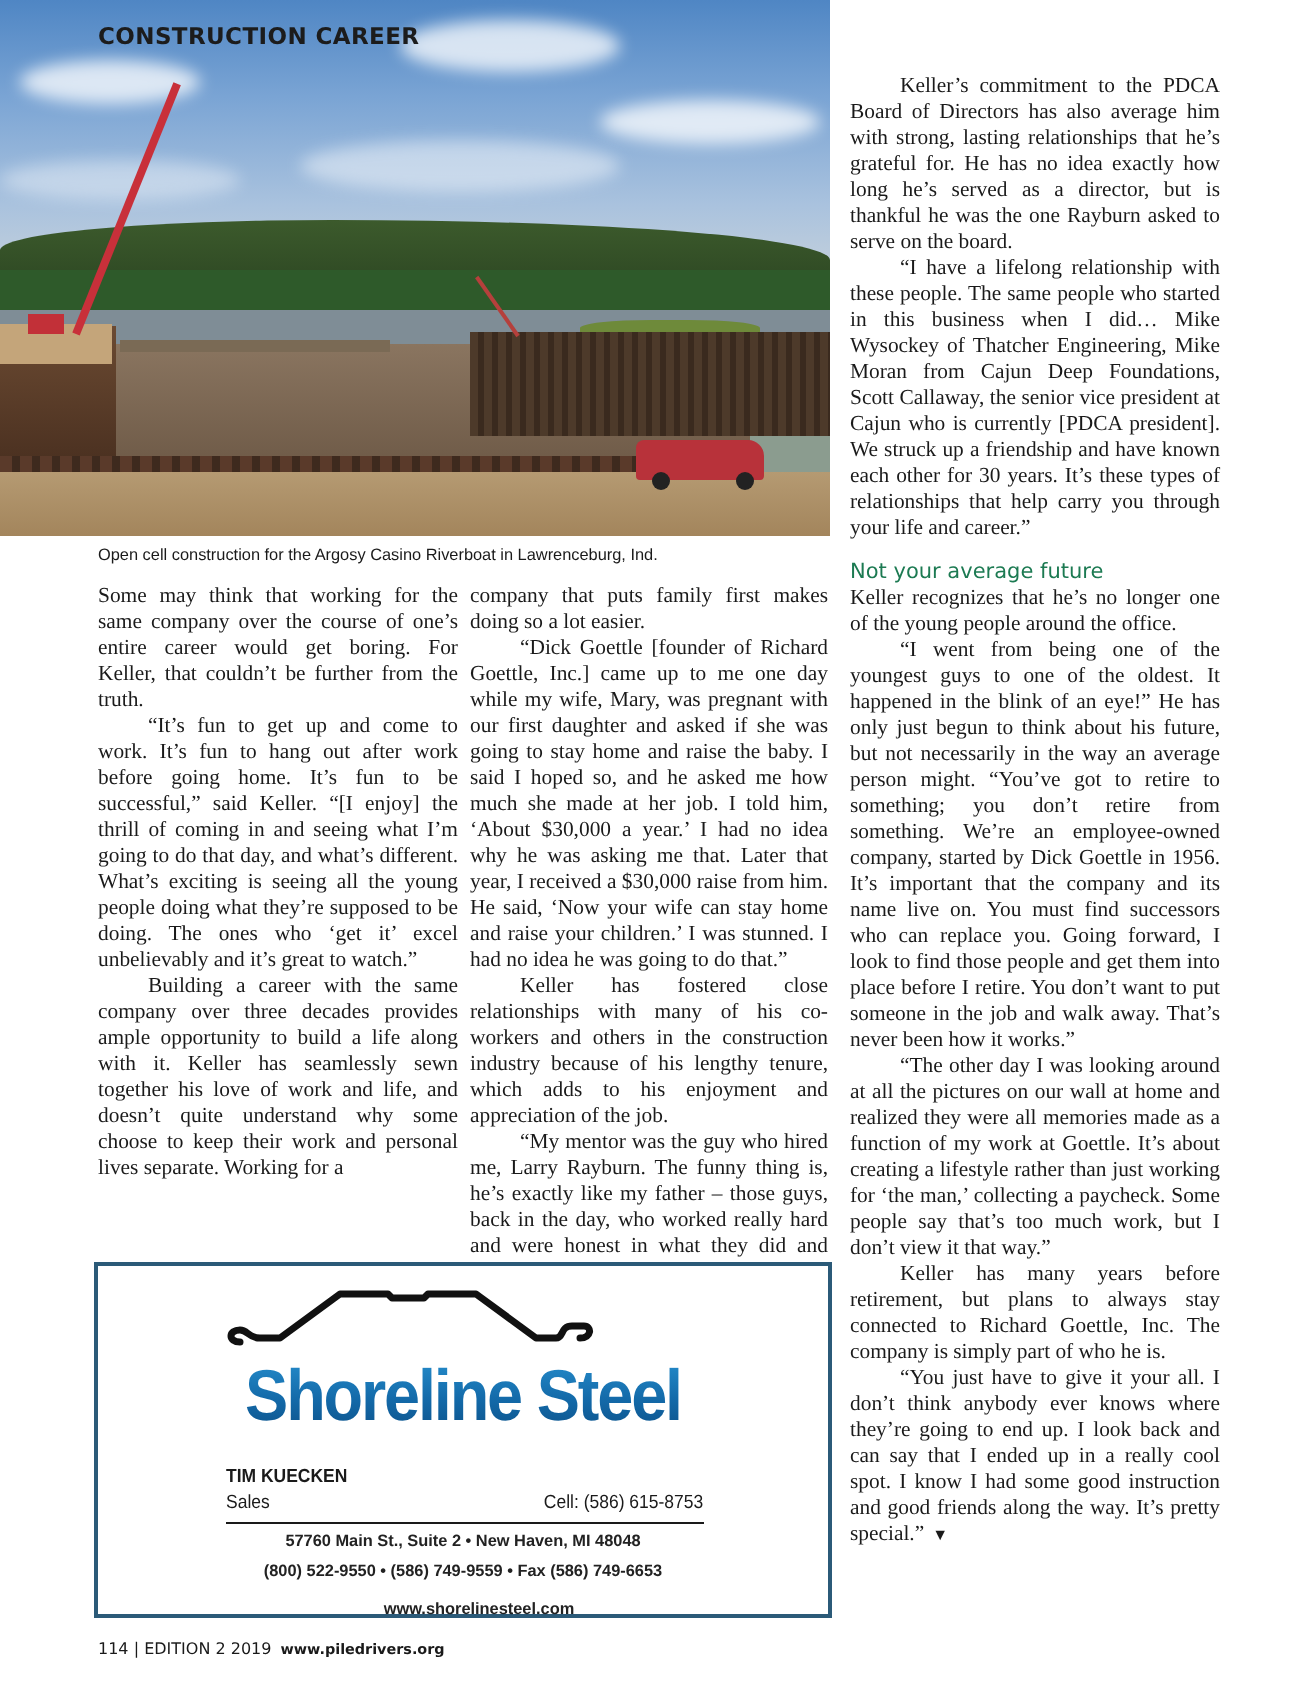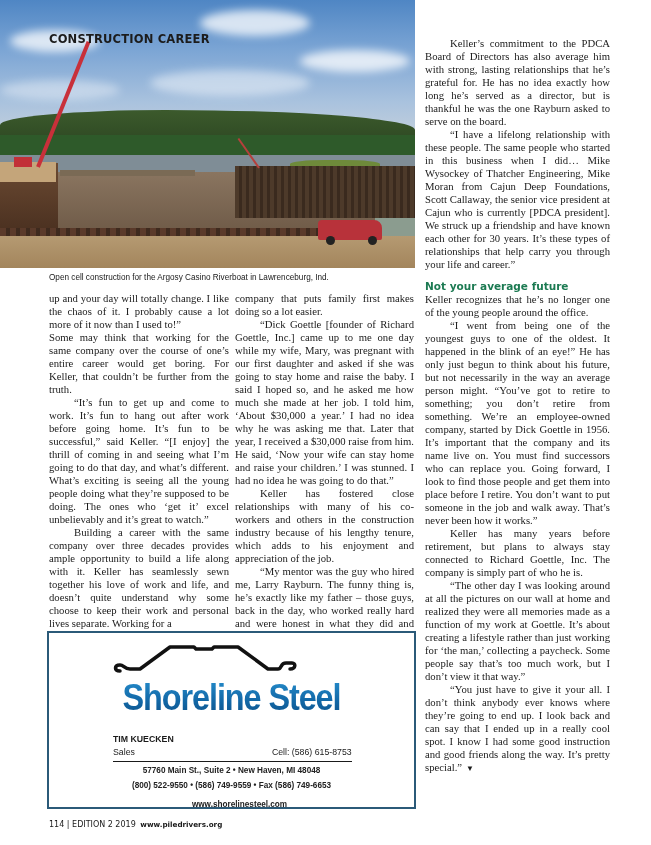--- a/index.html
+++ b/index.html
@@ -20,28 +20,28 @@
   .photo .berm { position:absolute; left:60px; top:170px; width:135px; height:6px; background:#7a6a55; }
   .photo .fence { position:absolute; left:0; right:60px; top:228px; height:12px; background:repeating-linear-gradient(90deg,#5a3a2a 0 6px,#3e2a1e 6px 10px); }
   .photo .ground { position:absolute; left:0; right:0; top:236px; height:32px; background:linear-gradient(180deg,#b59a72,#a3855c); }
   .photo .crane { position:absolute; left:36px; top:32px; width:4px; height:135px; background:#c8303a; transform-origin:bottom center; transform:rotate(22deg); }
   .photo .crane-cab { position:absolute; left:14px; top:157px; width:18px; height:10px; background:#c23038; }
   .photo .crane2 { position:absolute; left:258px; top:132px; width:2px; height:36px; background:#b5403c; transform:rotate(-35deg); transform-origin:bottom; }
   .photo .truck { position:absolute; left:318px; top:220px; width:64px; height:20px; background:#b8323a; border-radius:4px 8px 2px 2px; }
   .photo .truck-w1, .photo .truck-w2 { position:absolute; top:236px; width:9px; height:9px; border-radius:50%; background:#222; }
   .photo .truck-w1 { left:326px; } .photo .truck-w2 { left:368px; }
 
-  .section-label { position:absolute; left:49px; top:11px; font-family:"DejaVu Sans", sans-serif; font-weight:bold; font-size:11.5px; letter-spacing:0.2px; color:#1c1c1c;margin-top:21px; }
+  .section-label { position:absolute; left:49px; top:11px; font-family:"DejaVu Sans", sans-serif; font-weight:bold; font-size:11.5px; letter-spacing:0.2px; color:#1c1c1c; }
 
   .caption { position:absolute; left:49px; top:273px; font-family:"Liberation Sans", sans-serif; font-size:8.2px; color:#1a1a1a; }
 
   .col { position:absolute; font-family:"Liberation Serif", serif; font-size:10.7px; line-height:13px; text-align:justify; color:#1a1a1a; }
   .col p { margin:0; text-indent:25px; }
   .col p.noindent { text-indent:0; }
-  .col h3 { margin:0; font-family:"DejaVu Sans", sans-serif; font-weight:bold; font-size:10.5px; color:#1c7a52; line-height:14px; text-align:left; }
+  .col h3 { margin:0; font-family:"DejaVu Sans", sans-serif; font-weight:normal; font-size:10.5px; color:#1c7a52; line-height:14px; text-align:left; }
 
   .col1 { left:49px; top:292px; width:180px; }
   .col2 { left:235px; top:292px; width:179px; }
   .col3 { left:425px; top:37px; width:185px; }
 
   .ad { position:absolute; left:47px; top:631px; width:369px; height:178px; border:2px solid #2b5a78; box-sizing:border-box; background:#fff; }
   .ad svg.profile { position:absolute; left:63px; top:8px; }
   .ad .brand { position:absolute; left:0; right:0; top:44px; text-align:center; font-family:"Liberation Sans", sans-serif; font-weight:bold; font-size:36px; letter-spacing:-1.2px;
     background:linear-gradient(180deg,#2790cf 0%,#1369a8 55%,#0c4f86 100%); -webkit-background-clip:text; background-clip:text; color:transparent; transform:scaleX(0.9); }
   .ad .name { position:absolute; left:64px; top:100px; font-family:"Liberation Sans", sans-serif; font-weight:bold; font-size:9.5px; transform:scaleX(0.92); transform-origin:left; }
@@ -79,41 +79,40 @@
   <div class="fence"></div>
   <div class="ground"></div>
   <div class="truck"></div>
   <div class="truck-w1"></div>
   <div class="truck-w2"></div>
 </div>
 <div class="section-label">CONSTRUCTION CAREER</div>
 <div class="caption">Open cell construction for the Argosy Casino Riverboat in Lawrenceburg, Ind.</div>
 
 <div class="col col1">
-  <p class="noindent">up and your day will totally change. I like the chaos of it. I probably cause a lot more of it now than I used to!”</p>
   <p class="noindent">Some may think that working for the same company over the course of one’s entire career would get boring. For Keller, that couldn’t be further from the truth.</p>
   <p>“It’s fun to get up and come to work. It’s fun to hang out after work before going home. It’s fun to be successful,” said Keller. “[I enjoy] the thrill of coming in and seeing what I’m going to do that day, and what’s different. What’s exciting is seeing all the young people doing what they’re supposed to be doing. The ones who ‘get it’ excel unbelievably and it’s great to watch.”</p>
   <p>Building a career with the same company over three decades provides ample opportunity to build a life along with it. Keller has seamlessly sewn together his love of work and life, and doesn’t quite understand why some choose to keep their work and personal lives separate. Working for a</p>
 </div>
 
 <div class="col col2">
   <p class="noindent">company that puts family first makes doing so a lot easier.</p>
   <p>“Dick Goettle [founder of Richard Goettle, Inc.] came up to me one day while my wife, Mary, was pregnant with our first daughter and asked if she was going to stay home and raise the baby. I said I hoped so, and he asked me how much she made at her job. I told him, ‘About $30,000 a year.’ I had no idea why he was asking me that. Later that year, I received a $30,000 raise from him. He said, ‘Now your wife can stay home and raise your children.’ I was stunned. I had no idea he was going to do that.”</p>
   <p>Keller has fostered close relationships with many of his co-workers and others in the construction industry because of his lengthy tenure, which adds to his enjoyment and appreciation of the job.</p>
   <p>“My mentor was the guy who hired me, Larry Rayburn. The funny thing is, he’s exactly like my father – those guys, back in the day, who worked really hard and were honest in what they did and treated people the way they wanted to be treated.”</p>
 </div>
 
 <div class="col col3">
   <p>Keller’s commitment to the PDCA Board of Directors has also average him with strong, lasting relationships that he’s grateful for. He has no idea exactly how long he’s served as a director, but is thankful he was the one Rayburn asked to serve on the board.</p>
   <p>“I have a lifelong relationship with these people. The same people who started in this business when I did… Mike Wysockey of Thatcher Engineering, Mike Moran from Cajun Deep Foundations, Scott Callaway, the senior vice president at Cajun who is currently [PDCA president]. We struck up a friendship and have known each other for 30 years. It’s these types of relationships that help carry you through your life and career.”</p>
   <h3 style="margin-top:8px;">Not your average future</h3>
   <p class="noindent">Keller recognizes that he’s no longer one of the young people around the office.</p>
   <p>“I went from being one of the youngest guys to one of the oldest. It happened in the blink of an eye!” He has only just begun to think about his future, but not necessarily in the way an average person might. “You’ve got to retire to something; you don’t retire from something. We’re an employee-owned company, started by Dick Goettle in 1956. It’s important that the company and its name live on. You must find successors who can replace you. Going forward, I look to find those people and get them into place before I retire. You don’t want to put someone in the job and walk away. That’s never been how it works.”</p>
+  <p>“The other day I was looking around at all the pictures on our wall at home and realized they were all memories made as a function of my work at Goettle. It’s about creating a lifestyle rather than just working for ‘the man,’ collecting a paycheck. Some people say that’s too much work, but I don’t view it that way.”</p>
   <p>Keller has many years before retirement, but plans to always stay connected to Richard Goettle, Inc. The company is simply part of who he is.</p>
-  <p>“The other day I was looking around at all the pictures on our wall at home and realized they were all memories made as a function of my work at Goettle. It’s about creating a lifestyle rather than just working for ‘the man,’ collecting a paycheck. Some people say that’s too much work, but I don’t view it that way.”</p>
   <p><span>“You just have to give it your all. I don’t think anybody ever knows where they’re going to end up. I look back and can say that I ended up in a really cool spot. I know I had some good instruction and good friends along the way. It’s pretty special.”</span><span class="end-mark">▼</span></p>
 </div>
 
 <div class="ad">
   <svg class="profile" width="240" height="36" viewBox="0 0 240 36">
     <path d="M8 30 C2 30 2 24 8 24 C12 24 12 28 18 28 L28 28 L58 6 L82 6 L84 8 L100 8 L102 6 L126 6 L156 28 L166 28 C170 28 168 22 174 22 L180 22 C184 22 184 28 178 28" fill="none" stroke="#111" stroke-width="3.5" stroke-linejoin="round" stroke-linecap="round"></path>
   </svg>
   <div class="brand">Shoreline Steel</div>
   <div class="name">TIM KUECKEN</div>
   <div class="title">Sales</div>

